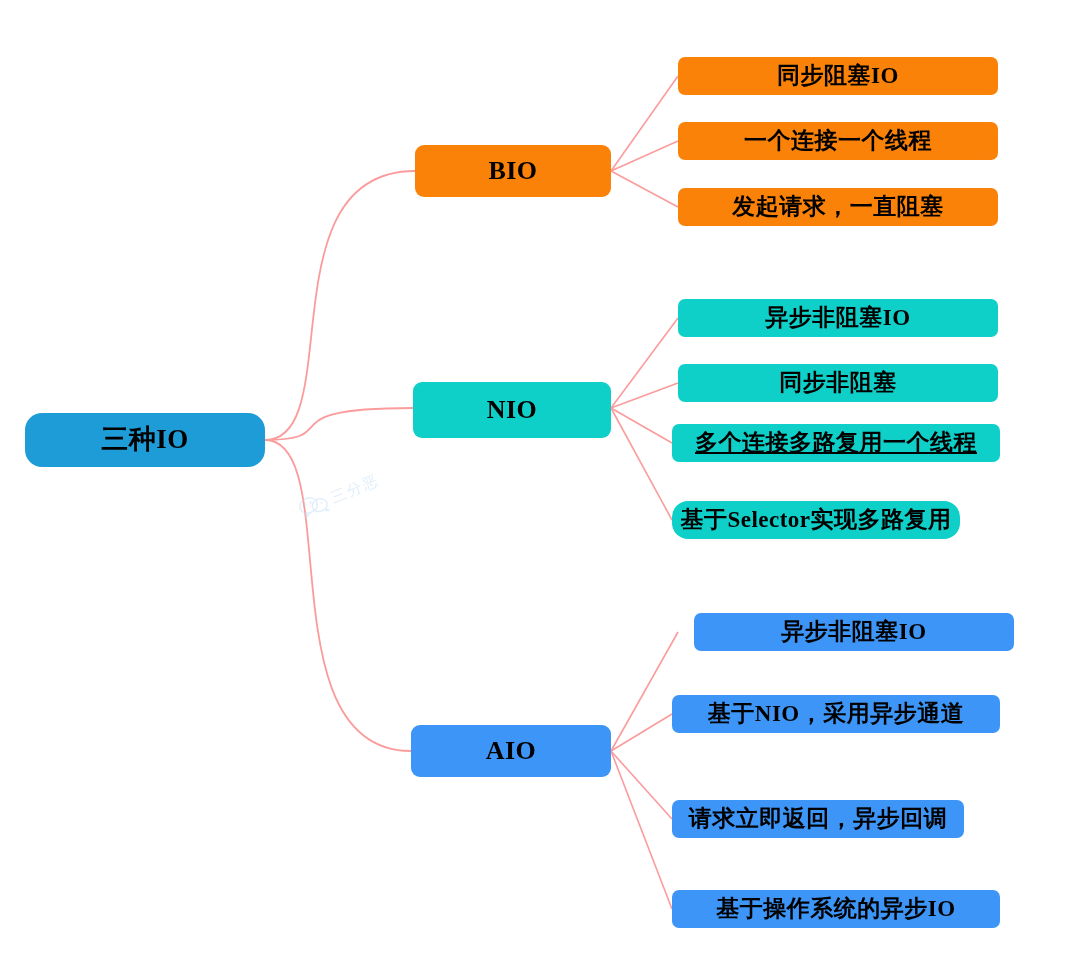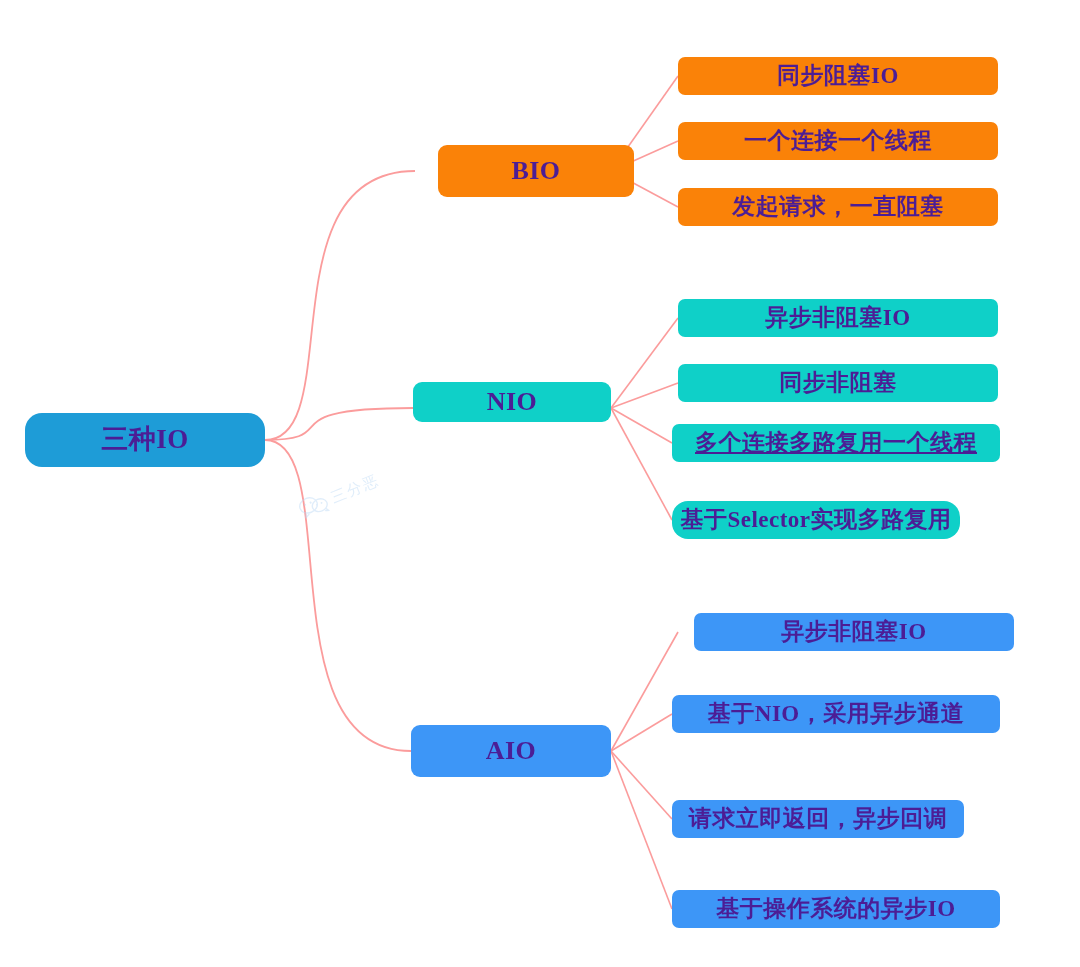--- a/index.html
+++ b/index.html
@@ -25,21 +25,21 @@
     height: 967px;
     pointer-events: none;
   }
   .node {
     position: absolute;
     box-sizing: border-box;
     display: flex;
     align-items: center;
     justify-content: center;
     border-radius: 8px;
-    color: #4c1d95;
+    color: #000000;
     font-weight: bold;
     text-align: center;
     line-height: 1.1;
     white-space: nowrap;
     letter-spacing: 0.5px;
     user-select: none;
   }
   .node-root {
     border-radius: 17px;
     font-size: 27px;
@@ -91,25 +91,25 @@
       <line x1="611" y1="408" x2="672" y2="443" stroke="#fb9c9c" stroke-width="1.6"></line>
       <line x1="611" y1="408" x2="672" y2="520" stroke="#fb9c9c" stroke-width="1.6"></line>
       <line x1="611" y1="751" x2="678" y2="632" stroke="#fb9c9c" stroke-width="1.6"></line>
       <line x1="611" y1="751" x2="672" y2="714" stroke="#fb9c9c" stroke-width="1.6"></line>
       <line x1="611" y1="751" x2="672" y2="819" stroke="#fb9c9c" stroke-width="1.6"></line>
       <line x1="611" y1="751" x2="672" y2="909" stroke="#fb9c9c" stroke-width="1.6"></line>
     </svg>
 
   <div id="nodes-layer">
       <div class="node node-root" style="left: 25px; top: 413px; width: 240px; height: 54px; background: rgb(30, 156, 215);">三种IO</div>
-      <div class="node node-branch" style="left: 415px; top: 145px; width: 196px; height: 52px; background: rgb(250, 130, 8); margin-left: 23px;">BIO</div>
+      <div class="node node-branch" style="left: 415px; top: 145px; width: 196px; height: 52px; background: rgb(250, 130, 8);">BIO</div>
       <div class="node node-leaf" style="left: 678px; top: 57px; width: 320px; height: 38px; background: rgb(250, 130, 8);">同步阻塞IO</div>
       <div class="node node-leaf" style="left: 678px; top: 122px; width: 320px; height: 38px; background: rgb(250, 130, 8);">一个连接一个线程</div>
       <div class="node node-leaf" style="left: 678px; top: 188px; width: 320px; height: 38px; background: rgb(250, 130, 8);">发起请求，一直阻塞</div>
-      <div class="node node-branch" style="left: 413px; top: 382px; width: 198px; height: 40px; background: rgb(15, 208, 200);">NIO</div>
+      <div class="node node-branch" style="left: 413px; top: 382px; width: 198px; height: 56px; background: rgb(15, 208, 200);">NIO</div>
       <div class="node node-leaf" style="left: 678px; top: 299px; width: 320px; height: 38px; background: rgb(15, 208, 200);">异步非阻塞IO</div>
       <div class="node node-leaf" style="left: 678px; top: 364px; width: 320px; height: 38px; background: rgb(15, 208, 200);">同步非阻塞</div>
       <div class="node node-leaf" style="left: 672px; top: 424px; width: 328px; height: 38px; background: rgb(15, 208, 200); text-decoration: underline;">多个连接多路复用一个线程</div>
       <div class="node node-leaf" style="left: 672px; top: 501px; width: 288px; height: 38px; background: rgb(15, 208, 200); border-radius: 16px;">基于Selector实现多路复用</div>
       <div class="node node-branch" style="left: 411px; top: 725px; width: 200px; height: 52px; background: rgb(61, 150, 247);">AIO</div>
       <div class="node node-leaf" style="left: 678px; top: 613px; width: 320px; height: 38px; background: rgb(61, 150, 247); margin-left: 16px;">异步非阻塞IO</div>
       <div class="node node-leaf" style="left: 672px; top: 695px; width: 328px; height: 38px; background: rgb(61, 150, 247);">基于NIO，采用异步通道</div>
       <div class="node node-leaf" style="left: 672px; top: 800px; width: 292px; height: 38px; background: rgb(61, 150, 247);">请求立即返回，异步回调</div>
       <div class="node node-leaf" style="left: 672px; top: 890px; width: 328px; height: 38px; background: rgb(61, 150, 247);">基于操作系统的异步IO</div>
     </div>

